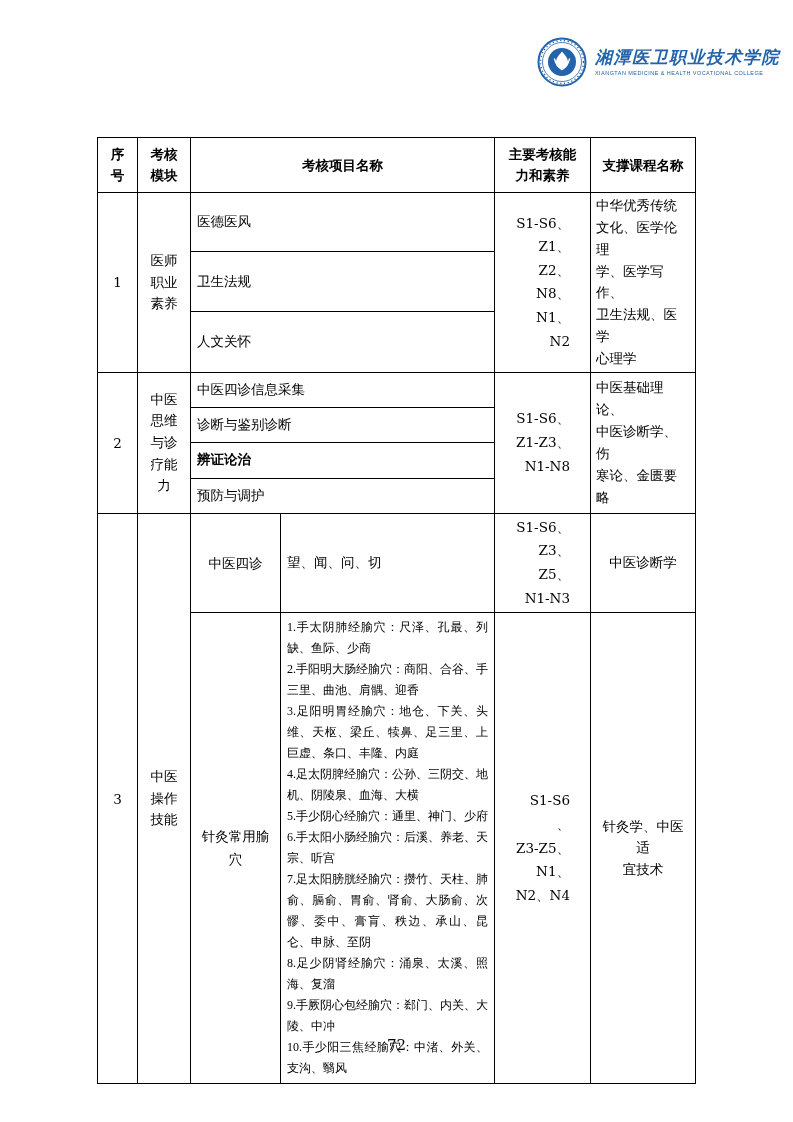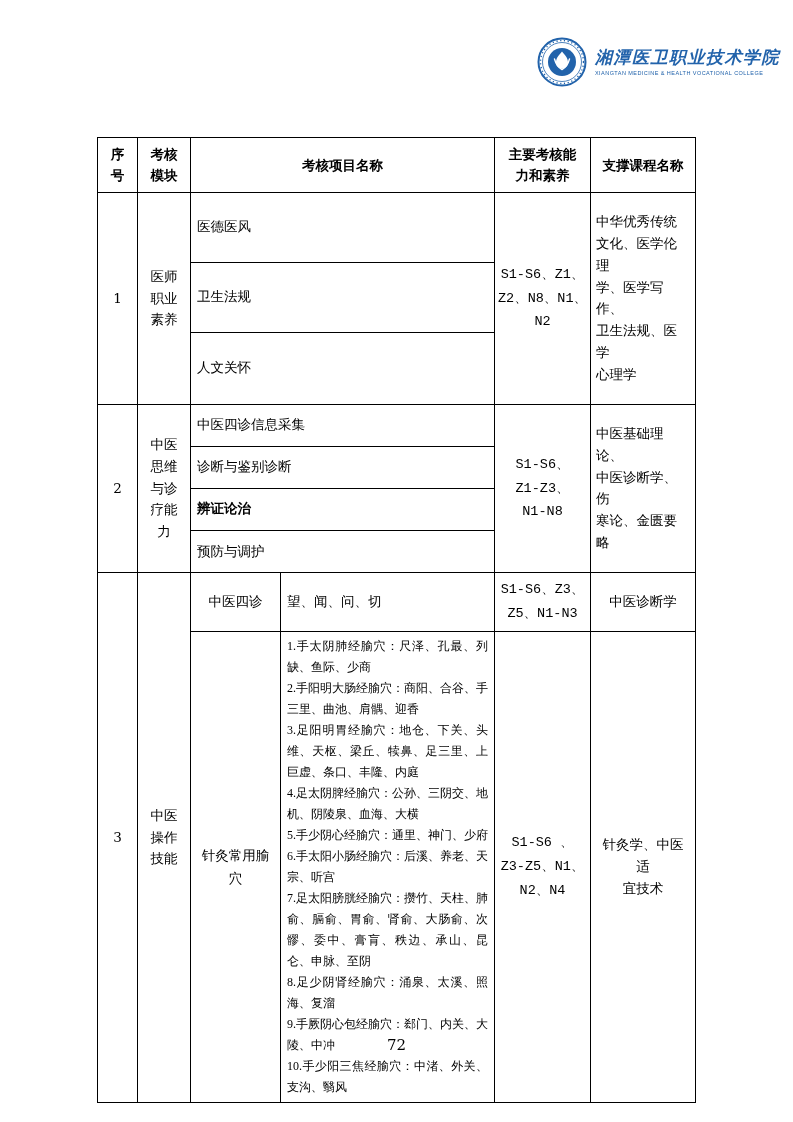--- a/index.html
+++ b/index.html
@@ -22,22 +22,22 @@
   table.main col.c-module{width:53px;}
   table.main col.c-cat{width:90px;}
   table.main col.c-detail{width:214px;}
   table.main col.c-ability{width:96px;}
   table.main col.c-course{width:105px;}
   th,td{border:1px solid #000;padding:2px 6px;font-size:13.5px;vertical-align:middle;overflow:hidden;}
   th{font-weight:bold;text-align:center;white-space:pre-line;line-height:1.55;}
   .cell-no{text-align:center;}
   .cell-module{text-align:center;white-space:pre-line;line-height:1.6;padding:16px 2px;}
   .cell-project{text-align:left;}
-  .cell-ability{text-align:center;white-space:pre-line;line-height:1.75;padding:2px 2px;font-family:Liberation Mono, monospace;}
-  .cell-course{text-align:left;white-space:pre-line;line-height:1.62;padding:18px 5px;}
+  .cell-ability{text-align:right;white-space:pre-line;line-height:1.75;padding:2px 20px;}
+  .cell-course{text-align:left;white-space:pre-line;line-height:1.62;padding:2px 5px;}
   .cell-course.center{text-align:center;}
   .cell-cat{text-align:center;white-space:pre-line;line-height:1.7;}
   .cell-detail{text-align:left;margin-left:12px;}
   .cell-detail-long{vertical-align:top;white-space:pre-wrap;text-align:justify;line-height:21px;font-size:12px;padding:4px 6px;font-family:Liberation Serif, serif;}
 
   
   .page-number{position:absolute;top:1036px;left:0;width:100%;text-align:center;font-size:15px;}
 </style>
 </head>
 <body>

